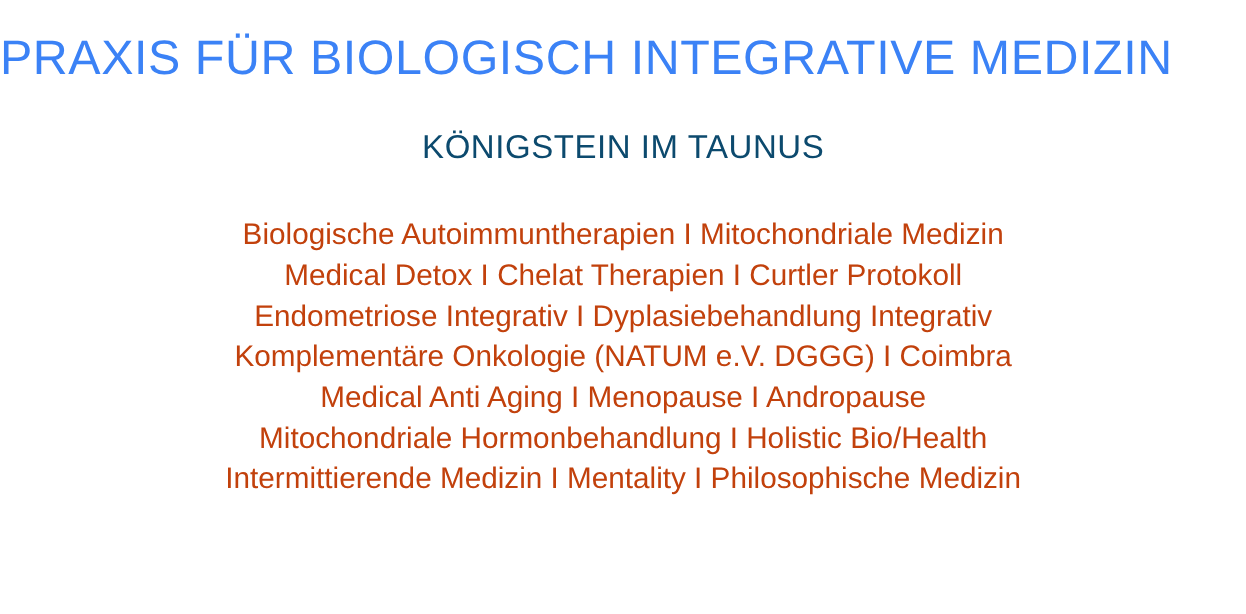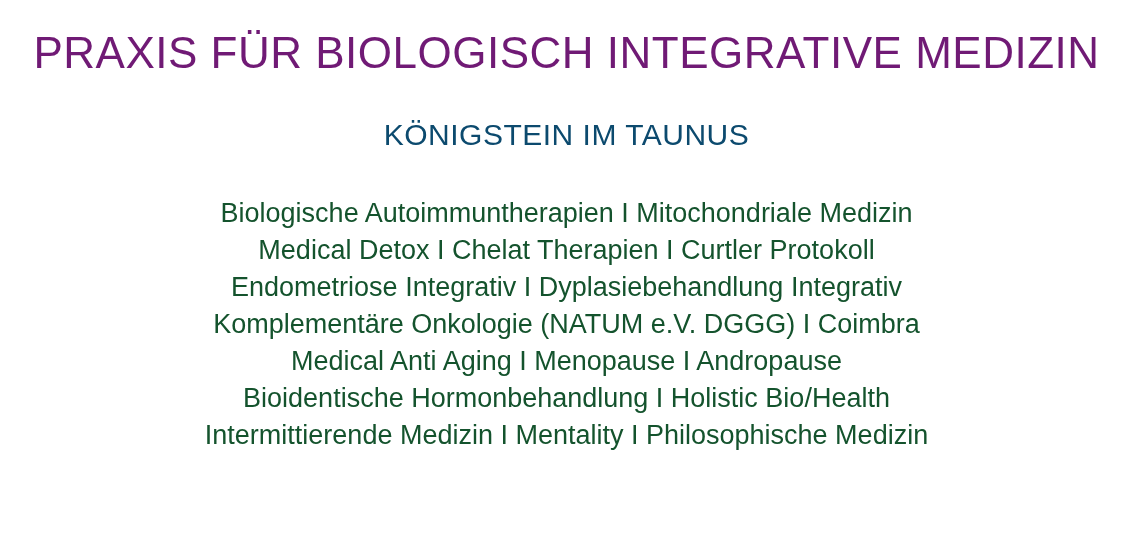--- a/index.html
+++ b/index.html
@@ -14,25 +14,25 @@
     color: #8c8c8c;
     overflow: hidden;
   }
   .page {
     width: 1133px;
     height: 558px;
     position: relative;
     box-sizing: border-box;
   }
   .headline {
-    text-align: center;
+    text-align: left;
     font-size: 44px;
     line-height: 1.05;
     font-weight: 400;
-    color: #701a75;
+    color: #3b82f6;
     letter-spacing: 0.5px;
     margin: 0;
     padding-top: 30px;
     white-space: nowrap;
   }
   .subheadline {
     text-align: center;
     font-size: 30px;
     line-height: 1.1;
     font-weight: 400;
@@ -45,21 +45,21 @@
     margin: 0;
     padding: 0;
     list-style: none;
     text-align: center;
     padding-top: 44px;
   }
   .services li {
     font-size: 27px;
     line-height: 37px;
     font-weight: 400;
-    color: #14532d;
+    color: #c2410c;
     white-space: nowrap;
   }
   .services li sup {
     font-size: 16px;
     vertical-align: super;
     line-height: 0;
   }
 </style>
 </head>
 <body>
@@ -69,17 +69,17 @@
   <h1 class="headline">PRAXIS FÜR BIOLOGISCH INTEGRATIVE MEDIZIN</h1>
 
   <h2 class="subheadline">KÖNIGSTEIN IM TAUNUS</h2>
 
   <ul class="services">
     <li>Biologische Autoimmuntherapien I Mitochondriale Medizin</li>
     <li>Medical Detox I Chelat Therapien I Curtler Protokoll</li>
     <li>Endometriose Integrativ I Dyplasiebehandlung Integrativ</li>
     <li>Komplementäre Onkologie (NATUM e.V. DGGG) I Coimbra</li>
     <li>Medical Anti Aging I Menopause I Andropause</li>
-    <li>Bioidentische Hormonbehandlung I Holistic Bio/Health</li>
+    <li>Mitochondriale Hormonbehandlung I Holistic Bio/Health</li>
     <li>Intermittierende Medizin I Mentality I Philosophische Medizin</li>
   </ul>
 
 </div>
 
 </body></html>

